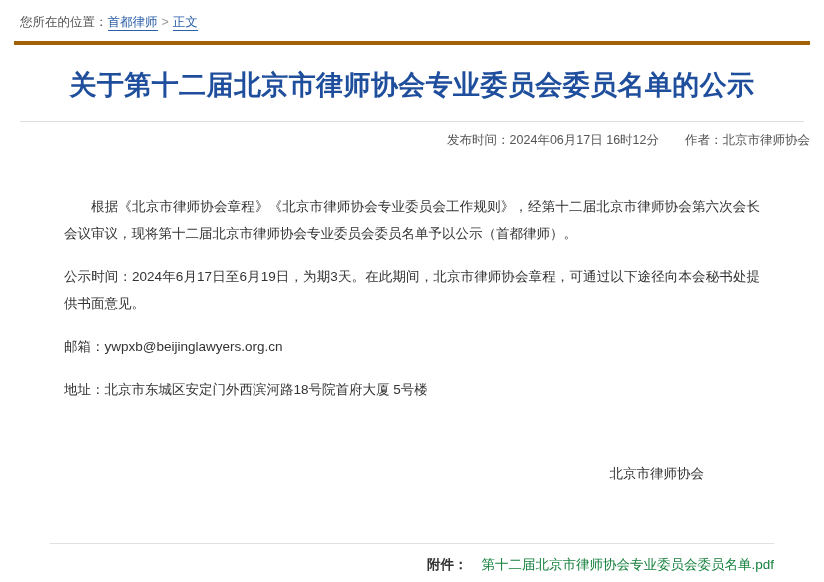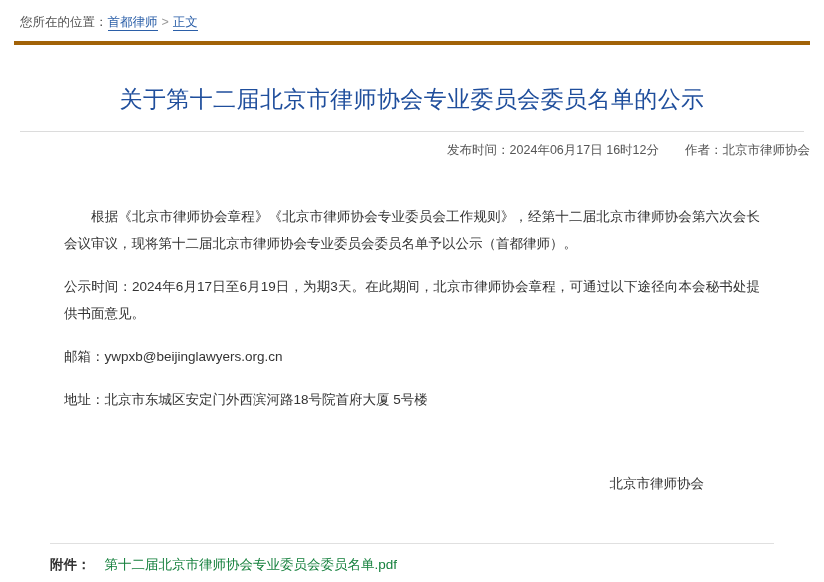--- a/index.html
+++ b/index.html
@@ -38,26 +38,26 @@
     border-bottom: 1px solid #2b5fa8;
     padding-bottom: 1px;
   }
 
   
   .title-wrap {
     padding: 22px 20px 0 20px;
     text-align: center;
   }
   .doc-title {
-    font-size: 23px;
-    font-weight: normal;
+    font-size: 27px;
+    font-weight: bold;
     color: #1f4e9c;
     letter-spacing: 0.4px;
     line-height: 1.4;
-    margin: 16px;
+    margin: 0;
   }
   .title-rule {
     margin: 16px 6px 0 6px;
     height: 1px;
     background: #dcdcdc;
   }
 
   
   .meta {
     text-align: right;
@@ -101,20 +101,21 @@
   }
   .attach-divider {
     height: 1px;
     background: #e0e0e0;
     margin: 0 0 12px 0;
   }
   .attach-row {
     display: flex;
     align-items: baseline;
     font-size: 13.5px;
+    justify-content: flex-end;
   }
   .attach-label {
     font-weight: bold;
     color: #333333;
     white-space: nowrap;
     margin-right: 14px;
   }
   .attach-file {
     color: #15803d;
     text-decoration: none;

